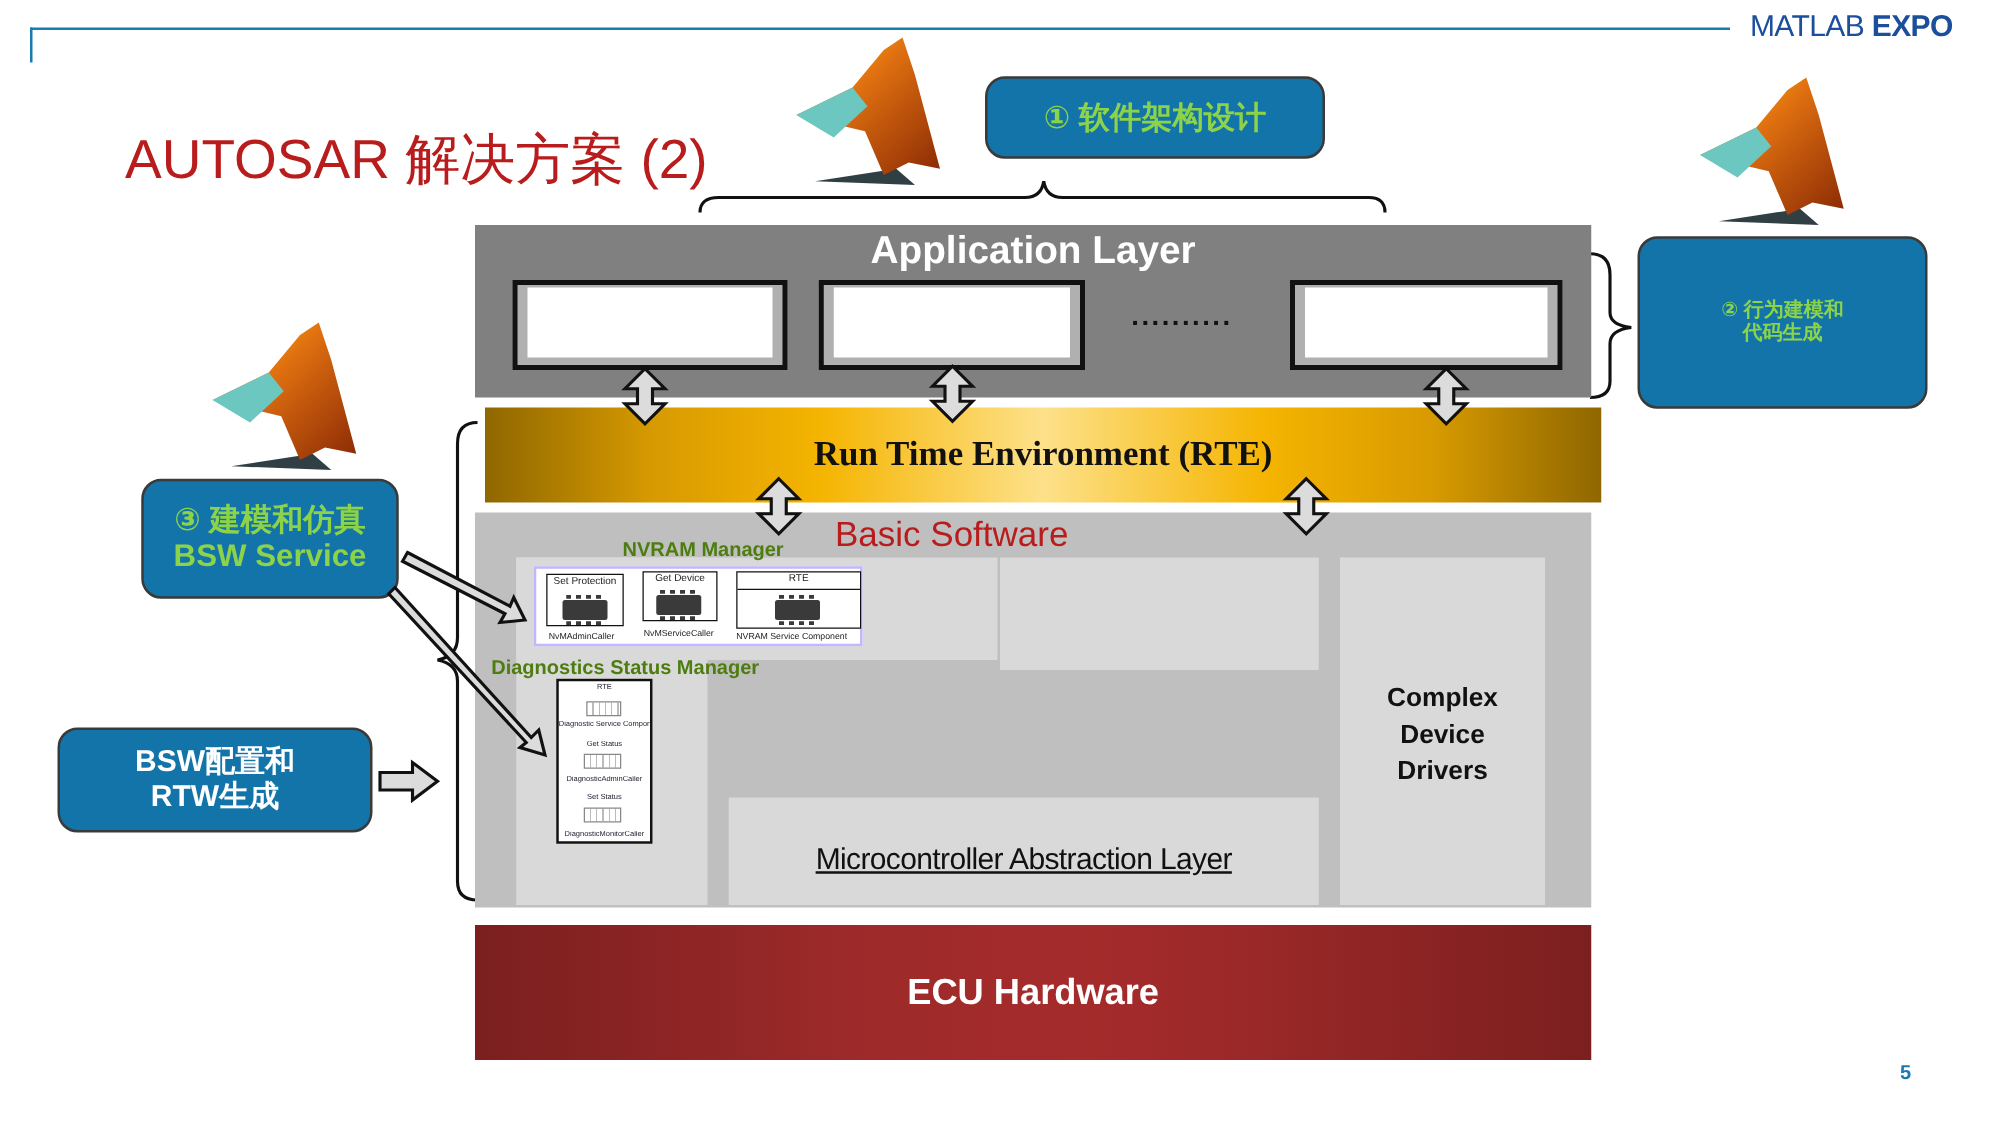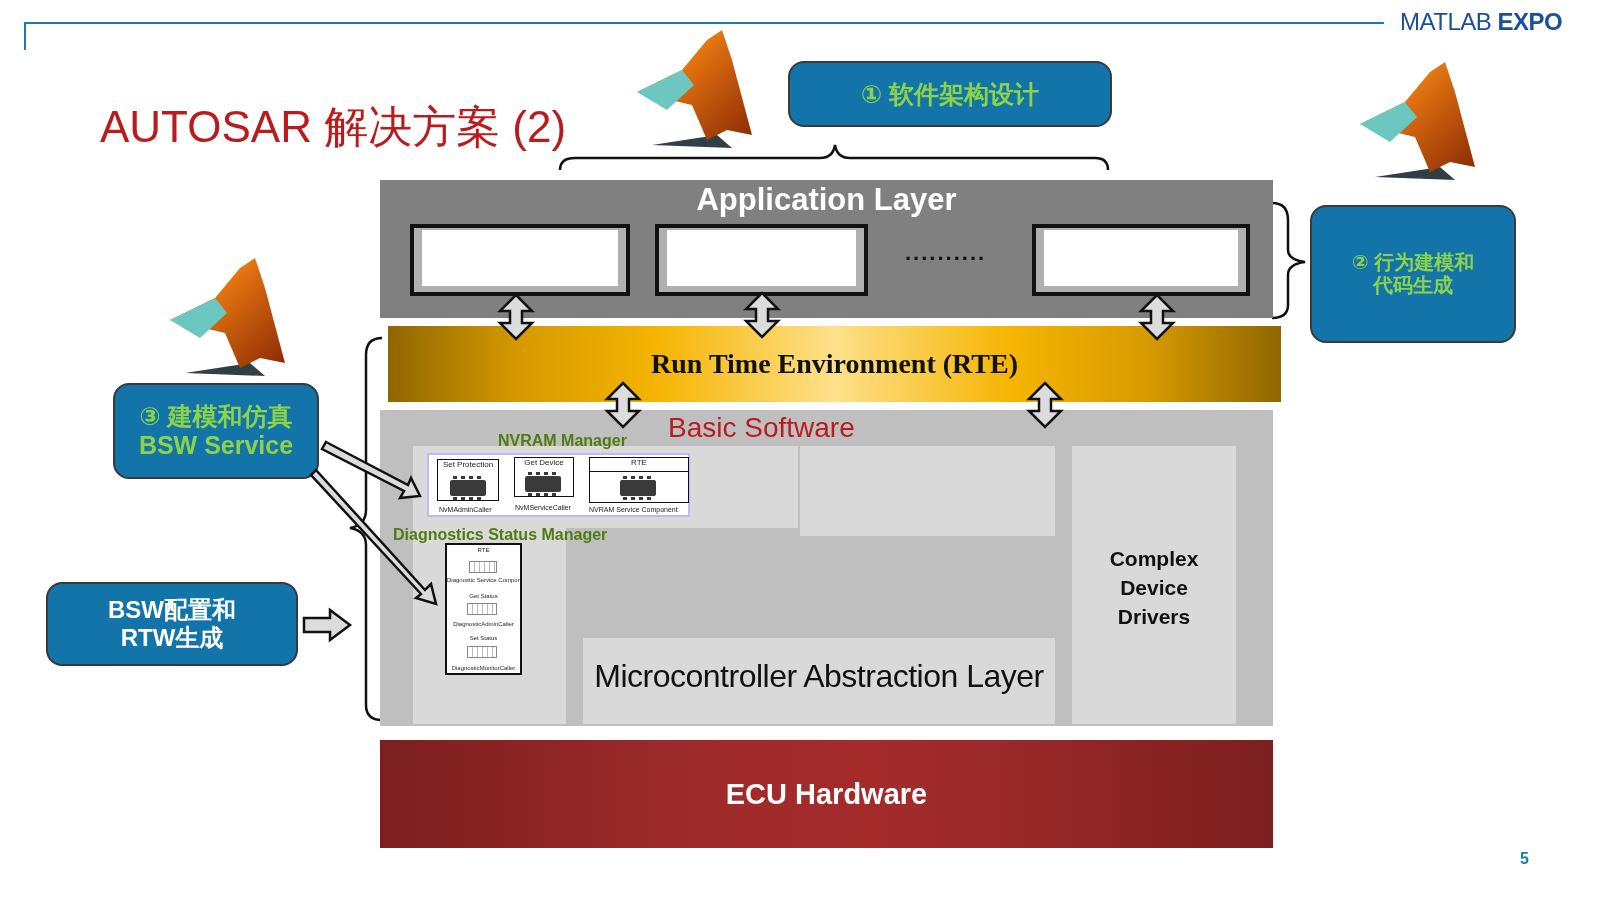--- a/index.html
+++ b/index.html
@@ -123,21 +123,21 @@
 </div>
 
 <div class="bsw">
   <div class="bsw-title">Basic Software</div>
   <div class="panel" style="left:33px;top:36px;width:385px;height:82px;"></div>
   <div class="panel" style="left:33px;top:36px;width:153px;height:278px;">
     <div class="panel-label" style="top:150px;left:58px;font-size:22px;font-weight:bold;text-align:left;">s</div>
   </div>
   <div class="panel" style="left:420px;top:36px;width:255px;height:90px;"></div>
   <div class="panel" style="left:203px;top:228px;width:472px;height:86px;">
-    <div class="panel-label" style="top:20px;font-size:32px;letter-spacing:-0.5px;">Microcontroller Abstraction Layer</div>
+    <div class="panel-label" style="top:36px;font-size:24px;letter-spacing:-0.5px;text-decoration:underline;">Microcontroller Abstraction Layer</div>
   </div>
   <div class="panel" style="left:692px;top:36px;width:164px;height:278px;">
     <div class="panel-label" style="top:98px;font-size:21px;font-weight:bold;line-height:29px;">
       <div>Complex</div>
       <div>Device</div>
       <div>Drivers</div>
     </div>
   </div>
 </div>
 
@@ -170,24 +170,24 @@
   <div class="diag-lbl" style="top:76px;">DiagnosticAdminCaller</div>
   <div class="diag-lbl" style="top:90px;">Set Status</div>
   <div class="wave" style="left:20px;top:101px;width:30px;"></div>
   <div class="diag-lbl" style="top:120px;">DiagnosticMonitorCaller</div>
 </div>
 
 <div class="hw">
   <div class="hw-title">ECU Hardware</div>
 </div>
 
-<div class="callout" style="left:788px;top:61px;width:324px;height:66px;font-size:25px;">
+<div class="callout" style="left:788px;top:61px;width:272px;height:66px;font-size:25px;">
   <span>① 软件架构设计</span>
 </div>
-<div class="callout" style="left:1310px;top:189px;width:206px;height:138px;font-size:20px;margin-top:16px;">
+<div class="callout" style="left:1310px;top:189px;width:232px;height:138px;font-size:16px;">
   <span>② 行为建模和</span>
   <span>代码生成</span>
 </div>
 <div class="callout" style="left:113px;top:383px;width:206px;height:96px;font-size:25px;">
   <span>③ 建模和仿真</span>
   <span>BSW Service</span>
 </div>
 <div class="callout white" style="left:46px;top:582px;width:252px;height:84px;font-size:24px;">
   <span>BSW配置和</span>
   <span>RTW生成</span>

